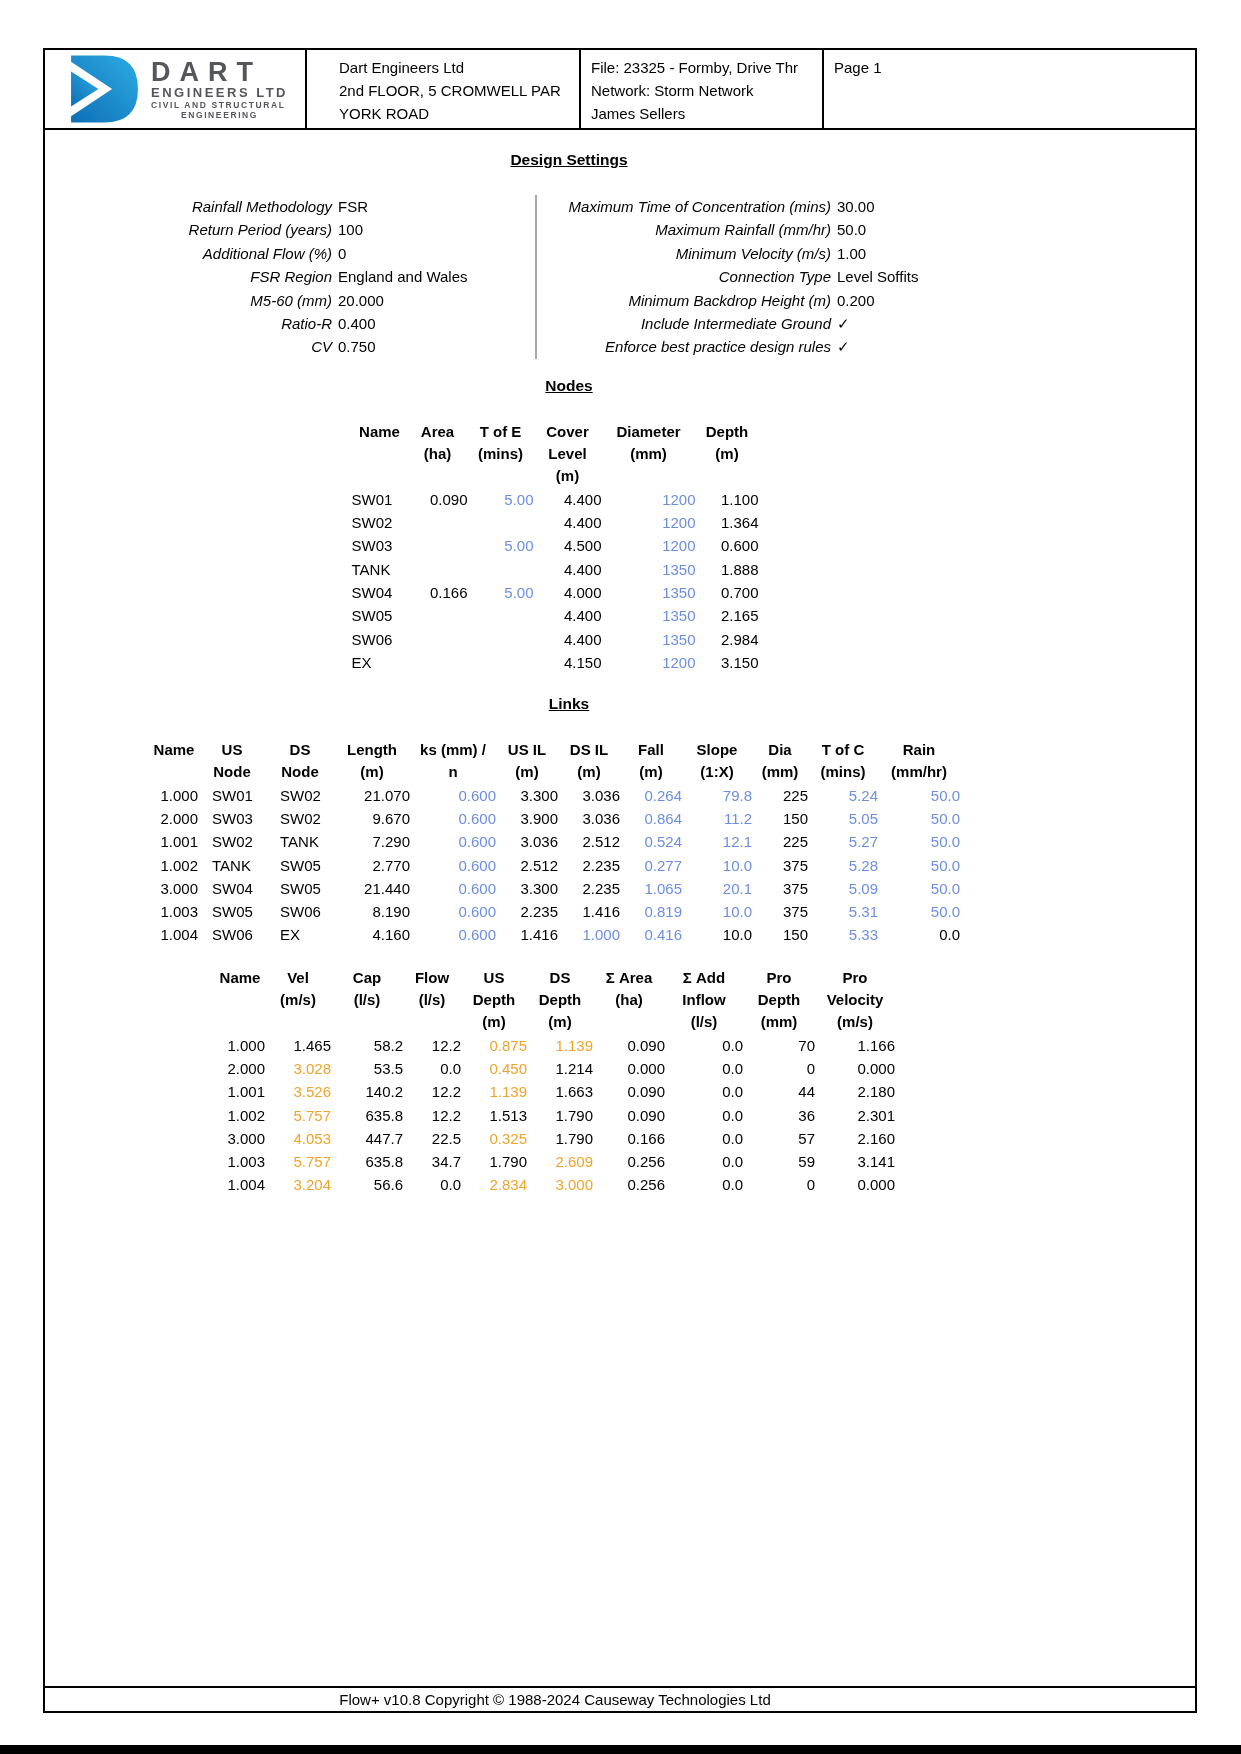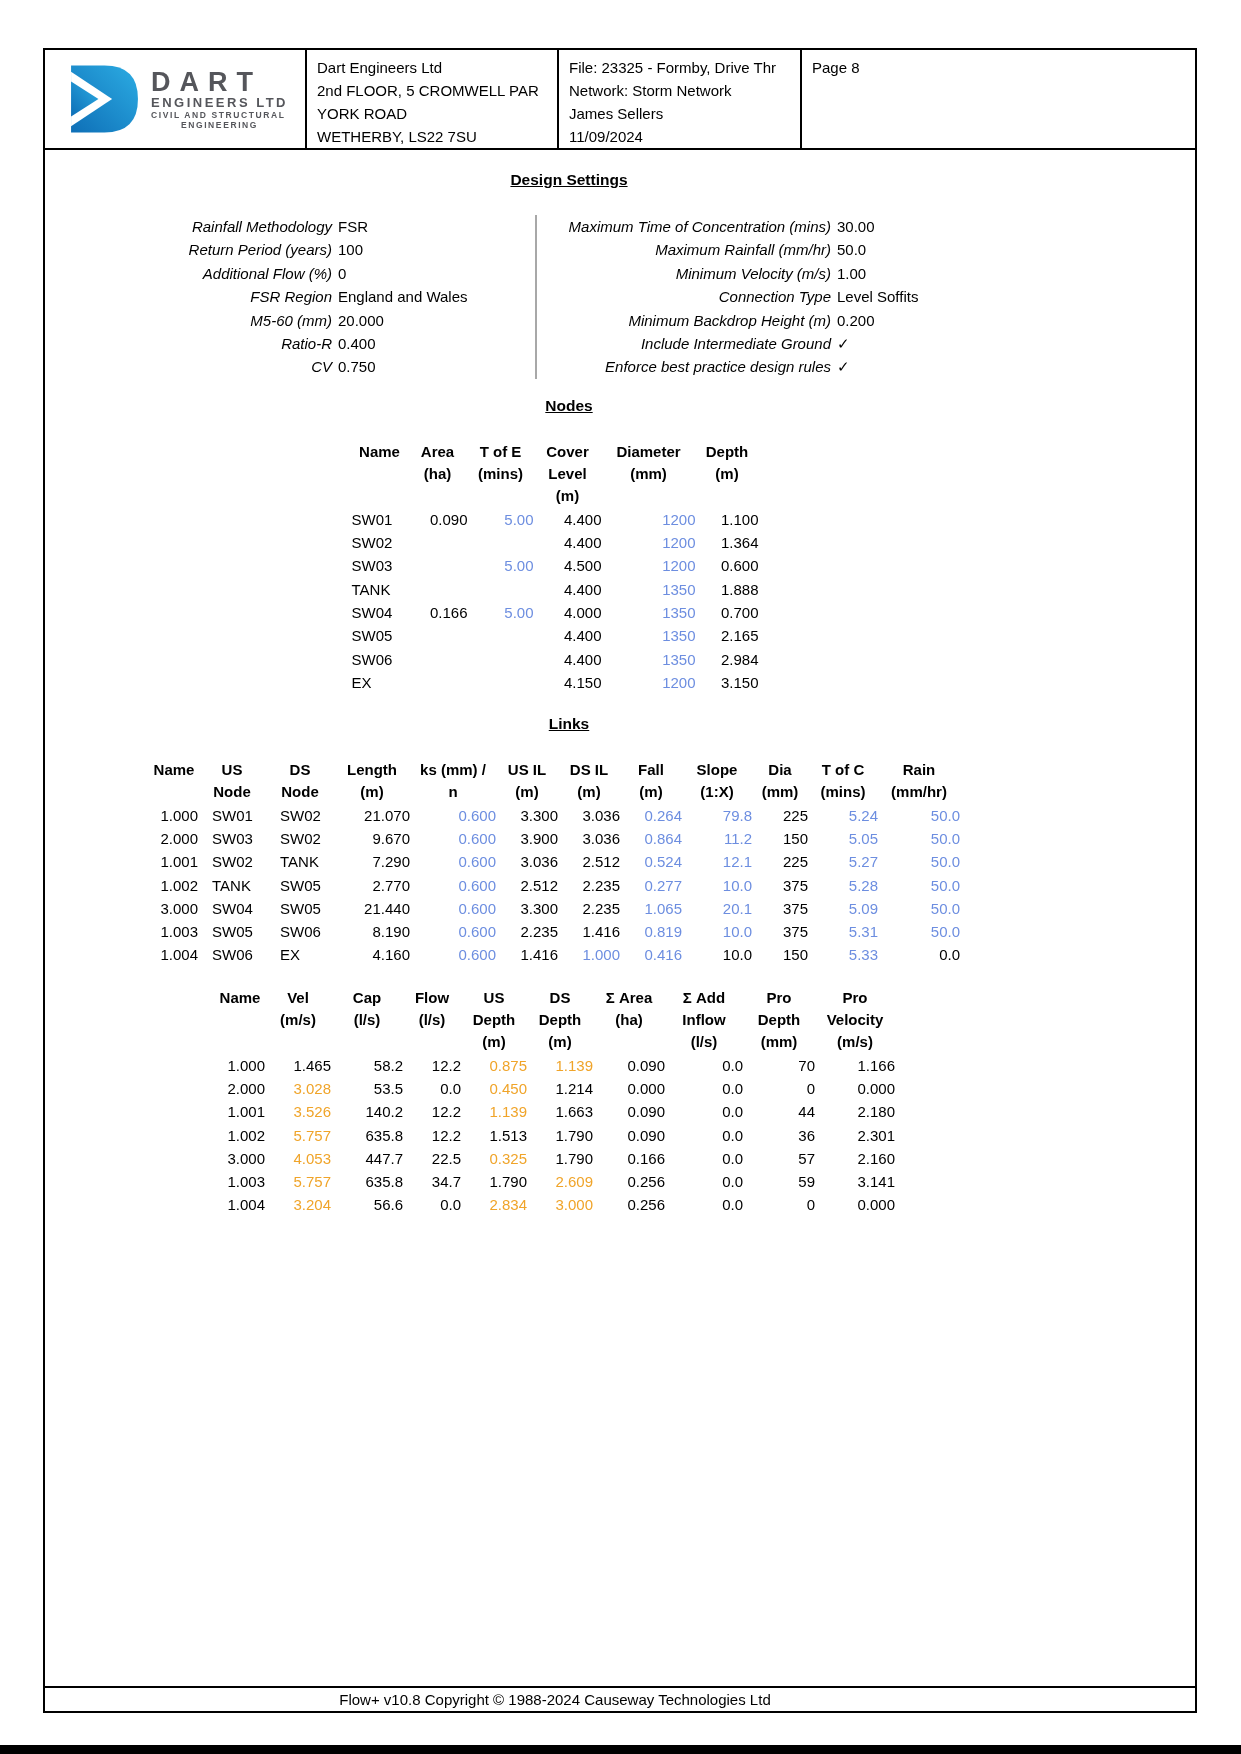--- a/index.html
+++ b/index.html
@@ -14,25 +14,25 @@
   body{
     width:1241px;height:1754px;position:relative;background:#ffffff;
     font-family:"Liberation Sans",sans-serif;font-size:15px;color:#000;
     overflow:hidden;
   }
   .page-frame{
     position:absolute;left:43px;top:48px;width:1154px;height:1665px;
     border:2px solid #000;background:#fff;
   }
   
-  .header-box{display:flex;height:100px;border-bottom:2px solid #000;}
+  .header-box{display:flex;height:80px;border-bottom:2px solid #000;}
   .header-cell{border-right:2px solid #000;padding:6px 10px;overflow:hidden;white-space:nowrap;}
   .header-cell.last{border-right:none;flex:1;}
   .hc-logo{width:262px;padding:0;}
-  .hc-company{width:252px;}
+  .hc-company{width:252px;margin-left:22px;}
   .hc-file{width:243px;}
   .header-cell .line{line-height:23px;}
   
   .logo-wrap{display:flex;align-items:center;gap:10px;height:100%;padding-left:20px;}
   .logo-mark{width:76px;height:72px;flex:0 0 auto;}
   .logo-word{font-size:27px;font-weight:bold;letter-spacing:9px;color:var(--logo-text);line-height:26px;}
   .logo-sub{font-size:13px;font-weight:bold;letter-spacing:2.5px;color:var(--logo-text);line-height:15px;}
   .logo-tag{font-size:8.5px;letter-spacing:1.6px;color:var(--logo-text);line-height:10px;font-weight:bold;}
   .logo-tag.center{text-align:center;}
   
@@ -111,21 +111,21 @@
         <div class="line">YORK ROAD</div>
         <div class="line">WETHERBY, LS22 7SU</div>
       </div>
     <div class="header-cell hc-file">
         <div class="line">File: 23325 - Formby, Drive Thr</div>
         <div class="line">Network: Storm Network</div>
         <div class="line">James Sellers</div>
         <div class="line">11/09/2024</div>
       </div>
     <div class="header-cell last">
-      <div class="line">Page 8</div>
+      <div class="line">Page 1</div>
     </div>
   </div>
 
   <div class="content-narrow">
     <div class="section-title title-design">Design Settings</div>
     <div class="settings">
       <div class="settings-left">
           <div class="kv-row">
             <div class="kv-label">Rainfall Methodology</div>
             <div class="kv-value">FSR</div>

